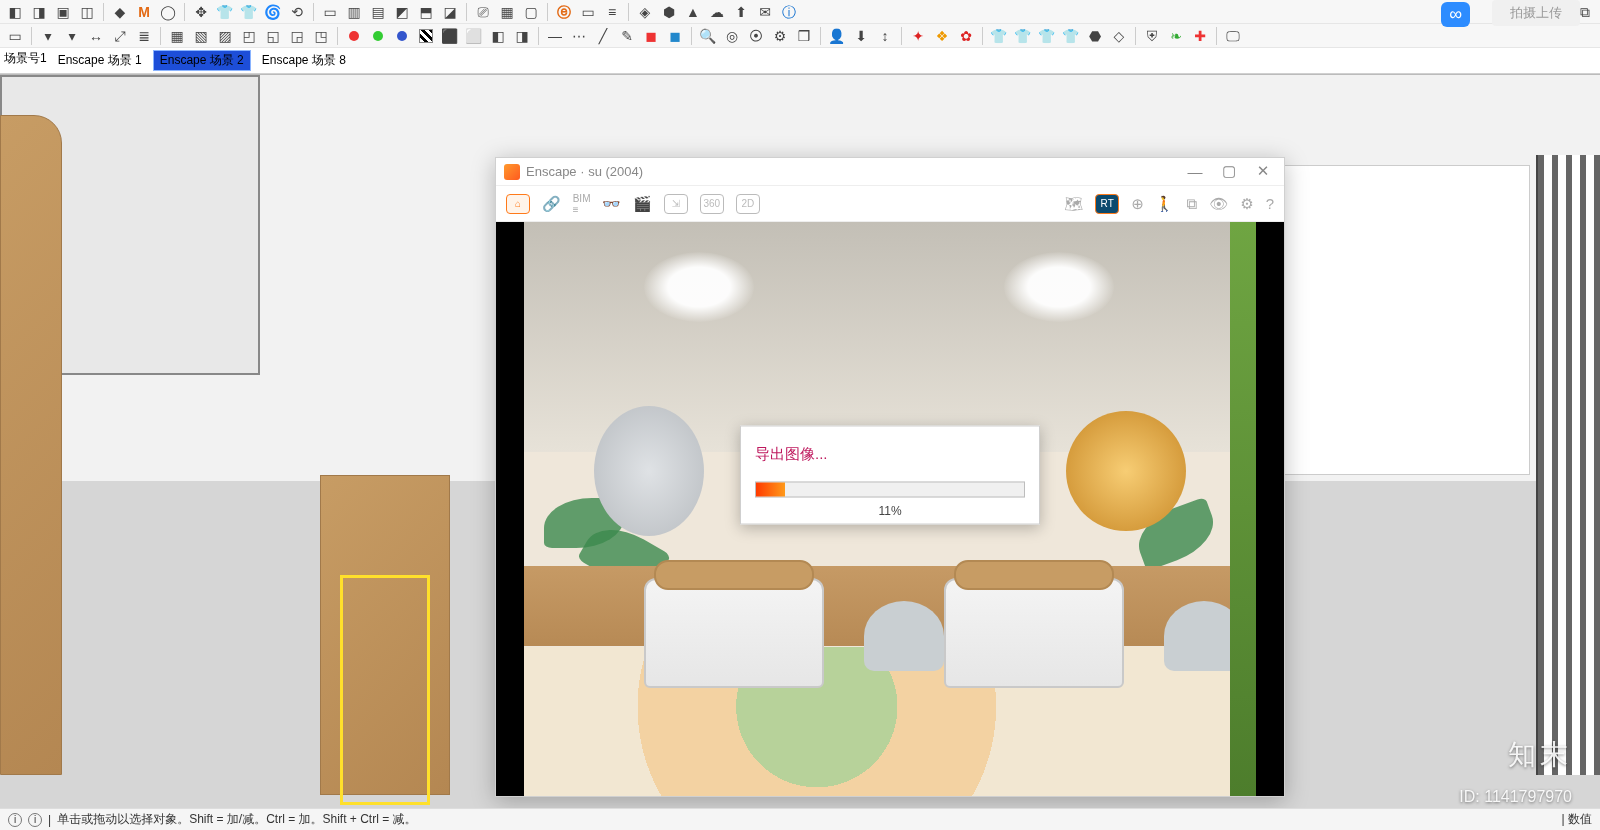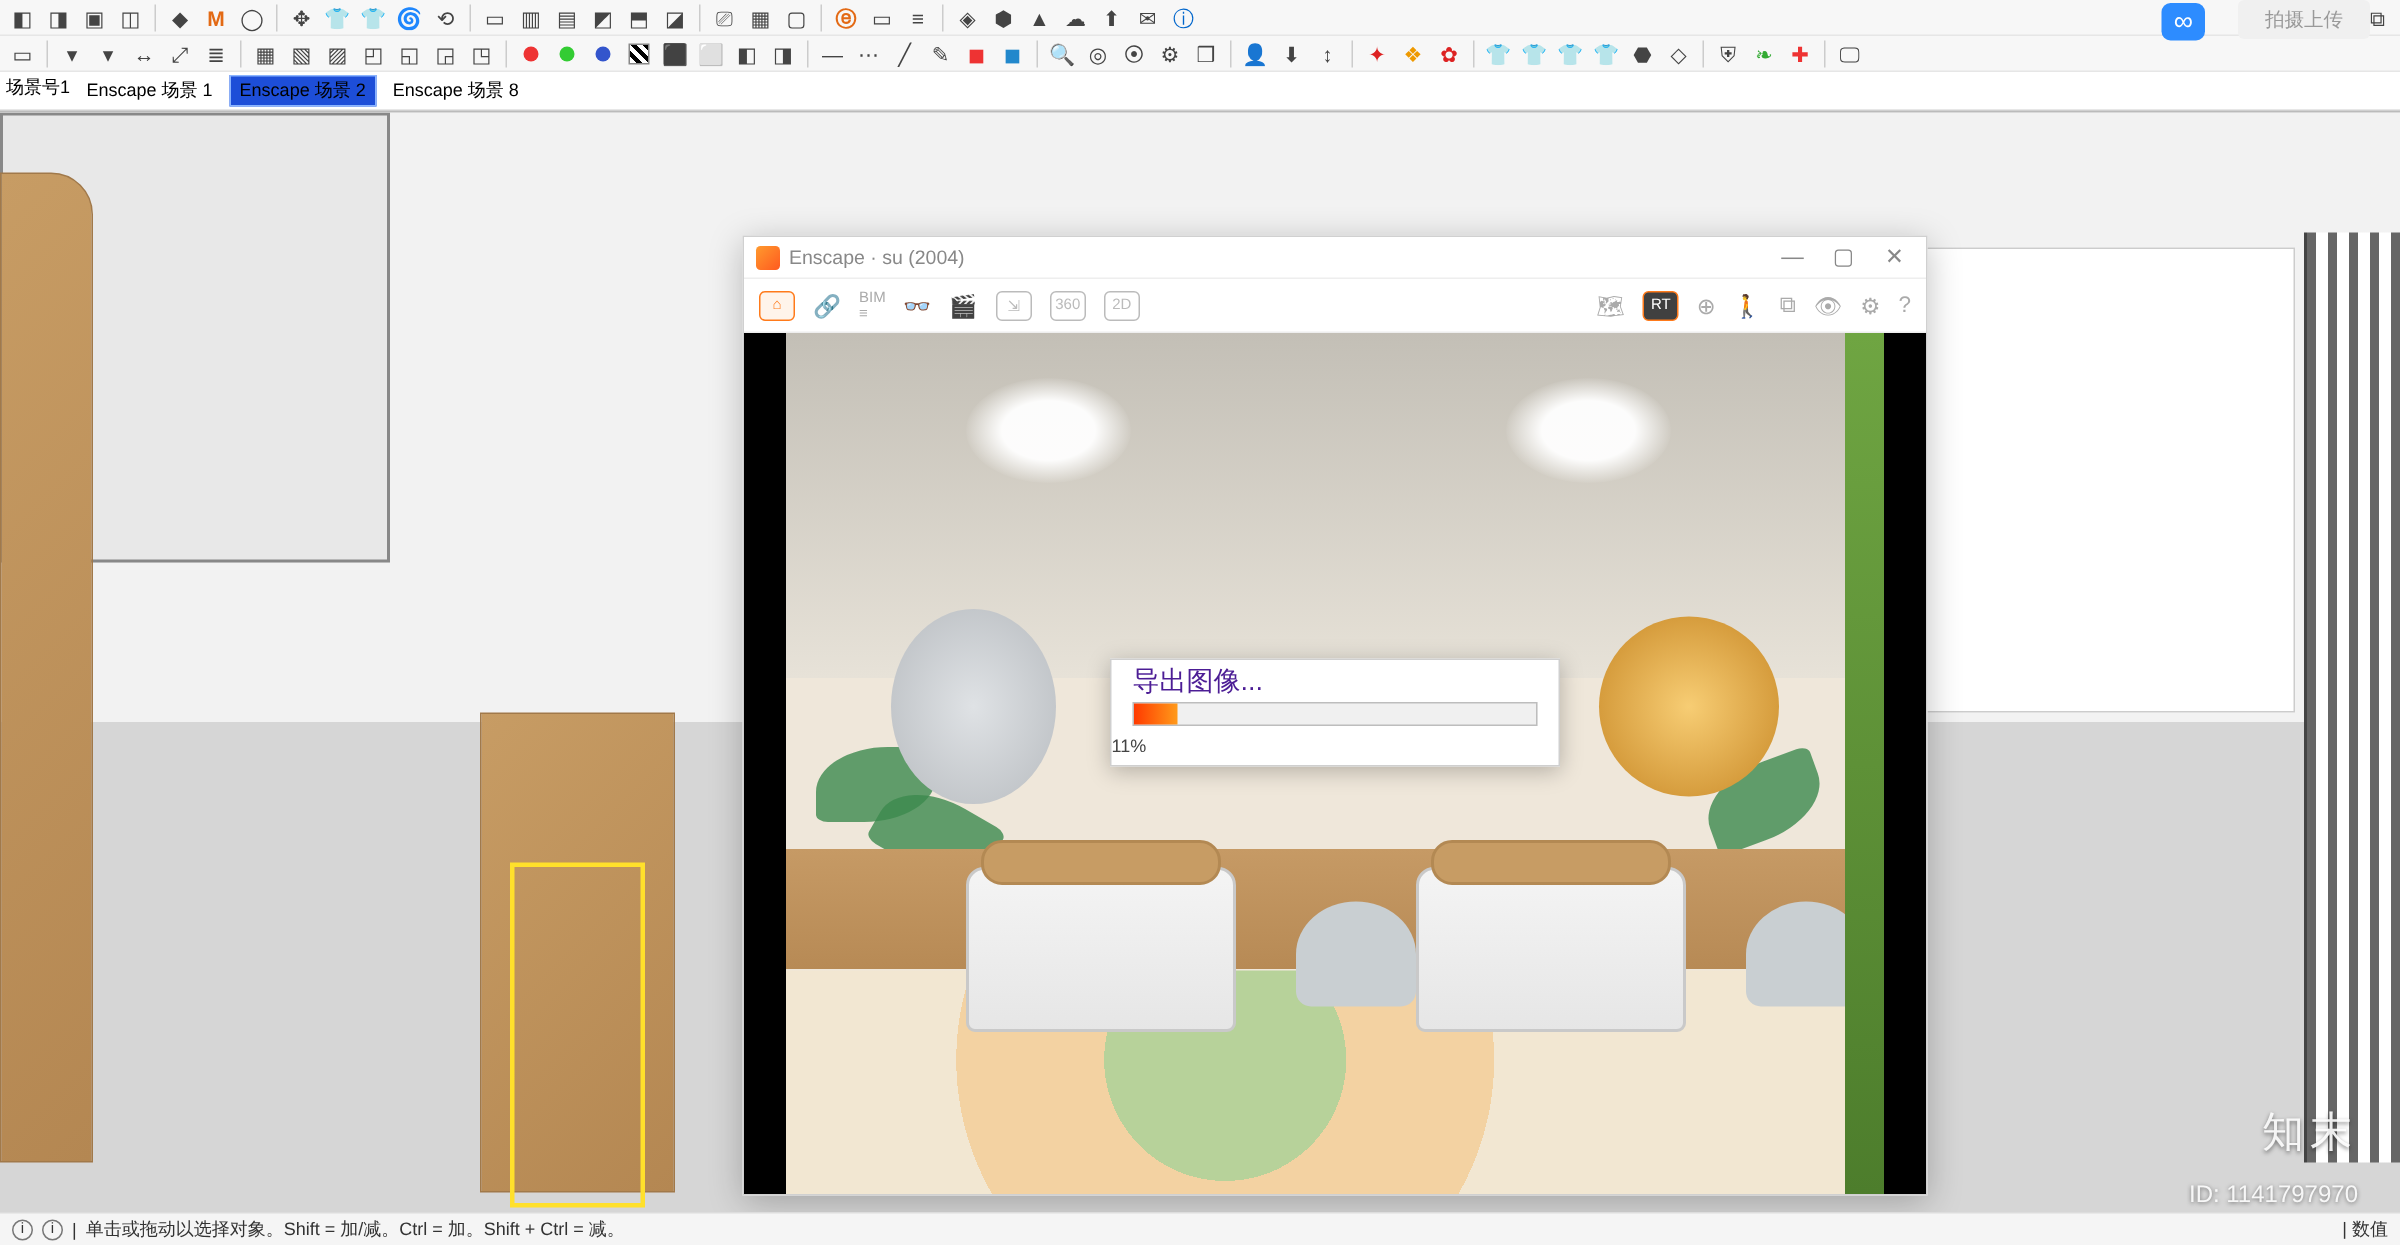--- a/index.html
+++ b/index.html
@@ -42,21 +42,21 @@
   .titlebar .logo{width:16px;height:16px;border-radius:3px;background:linear-gradient(135deg,#ff9a2e,#ff5a1f);margin-right:6px}
   .titlebar .ttl{color:#888;font-size:13px}
   .winctl{position:absolute;right:4px;top:0;display:flex}
   .winctl span{width:34px;height:26px;display:flex;align-items:center;justify-content:center;color:#888;cursor:pointer;font-size:15px}
 
   .etoolbar{height:36px;display:flex;align-items:center;justify-content:space-between;padding:0 10px;border-bottom:1px solid #eee;color:#aaa;font-size:15px}
   .etoolbar .left, .etoolbar .right{display:flex;align-items:center;gap:12px}
   .ebtn{cursor:pointer}
   .ebox{width:24px;height:20px;border:1.5px solid #bbb;border-radius:4px;display:flex;align-items:center;justify-content:center;font-size:10px;color:#bbb}
   .ebox.sel{border-color:#ff7a1a;background:#fff4ea;color:#ff7a1a}
-  .orangeSq{background:#404040;color:#fff;border-color:#ff7a1a}
+  .orangeSq{background:#0c4a6e;color:#fff;border-color:#ff7a1a}
 
   
   .render{flex:1;position:relative;background:#000;display:flex}
   .blackbar{width:28px;background:#000}
   .render-inner{flex:1;position:relative;overflow:hidden}
   .ceil{position:absolute;left:0;right:0;top:0;height:40%;background:linear-gradient(#c3bfb6,#e7e2d8)}
   .clight{position:absolute;width:110px;height:70px;border-radius:50%;background:radial-gradient(#fff,#fff 40%,rgba(255,255,255,0) 72%);opacity:.95}
   .wallr{position:absolute;left:0;right:0;top:40%;bottom:0;background:#efe7da}
   .woodband{position:absolute;left:0;right:0;top:60%;height:80px;background:linear-gradient(#c69a65,#b78a55)}
   .floorr{position:absolute;left:0;right:0;top:74%;bottom:0;background:radial-gradient(circle at 40% 40%,#b7d29a 0 18%,#f3d2a2 18% 40%,#f2e7d2 40% 100%)}
@@ -67,24 +67,24 @@
   .chair{position:absolute;top:66%;width:80px;height:70px;border-radius:50% 50% 10px 10px;background:#c9cfd2}
   .chair1{left:340px}
   .chair2{left:640px}
   .rabbit{position:absolute;left:70px;top:32%;width:110px;height:130px;border-radius:50%;background:radial-gradient(#dfe2e5,#b8bcc0)}
   .lion{position:absolute;right:70px;top:33%;width:120px;height:120px;border-radius:50%;background:radial-gradient(#f7cd74,#c88826)}
   .curtain{position:absolute;right:0;top:0;width:26px;height:100%;background:linear-gradient(#6fa542,#4d7d2c)}
   .leaf{position:absolute;width:80px;height:50px;border-radius:60% 10% 60% 10%;background:#3c8a4d;opacity:.8}
 
   
   .pdialog{position:absolute;left:50%;top:44%;transform:translate(-50%,-50%);width:300px;background:#fff;border:1px solid #cfcfcf;box-shadow:0 3px 14px rgba(0,0,0,.25);z-index:5}
-  .pdialog .pt{padding:2px 14px;font-size:18px;color:#4c1d95}
+  .pdialog .pt{padding:18px 14px;font-size:15px;color:#be185d}
   .pbarwrap{margin:0 14px;height:16px;border:1px solid #bdbdbd;background:#f0f0f0;position:relative}
   .pbar{position:absolute;left:0;top:0;height:100%;background:linear-gradient(90deg,#ff3a00,#ff9a1a)}
-  .ppct{font-size:12px;color:#444;margin:6px 0}
+  .ppct{text-align:center;font-size:12px;color:#444;margin:6px 0}
   .pbtns{border-top:1px solid #eee;padding:8px 12px;text-align:right}
   .pbtns button{border:none;background:transparent;font-size:13px;color:#333;cursor:pointer;padding:4px 10px}
 
   
   .status{position:absolute;left:0;right:0;bottom:0;height:22px;display:flex;align-items:center;padding:0 8px;background:#f5f5f5;border-top:1px solid #ddd;font-size:12px;color:#333;justify-content:space-between}
   .status .left{display:flex;align-items:center;gap:6px}
   .circle-i{display:inline-flex;width:14px;height:14px;border:1px solid #777;border-radius:50%;align-items:center;justify-content:center;font-size:10px}
 
   
   .wm1{position:absolute;right:28px;bottom:40px;color:rgba(255,255,255,.9);font-size:28px;letter-spacing:4px;text-shadow:0 1px 3px rgba(0,0,0,.5)}

